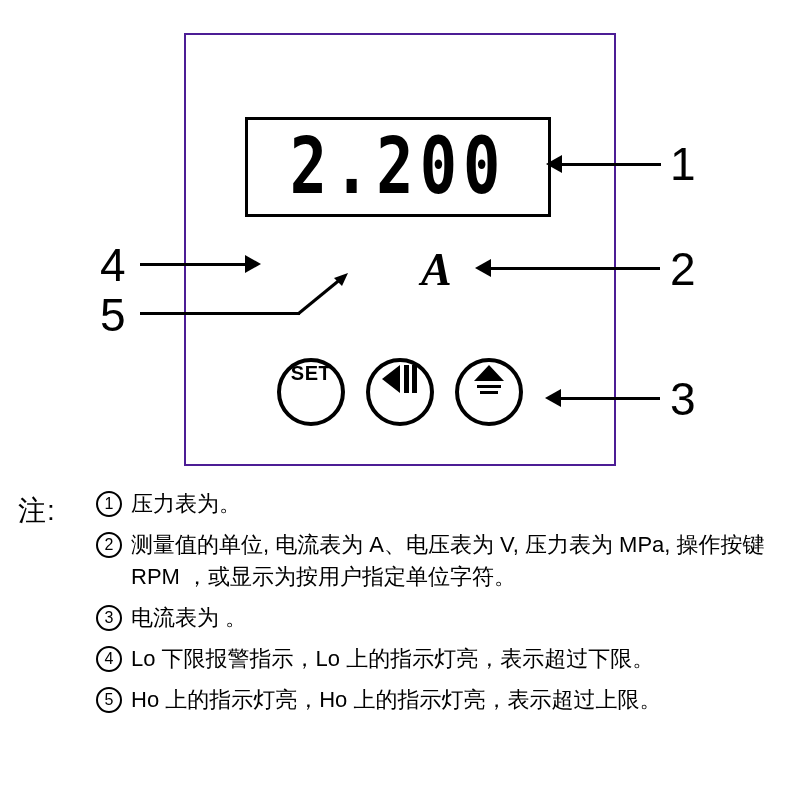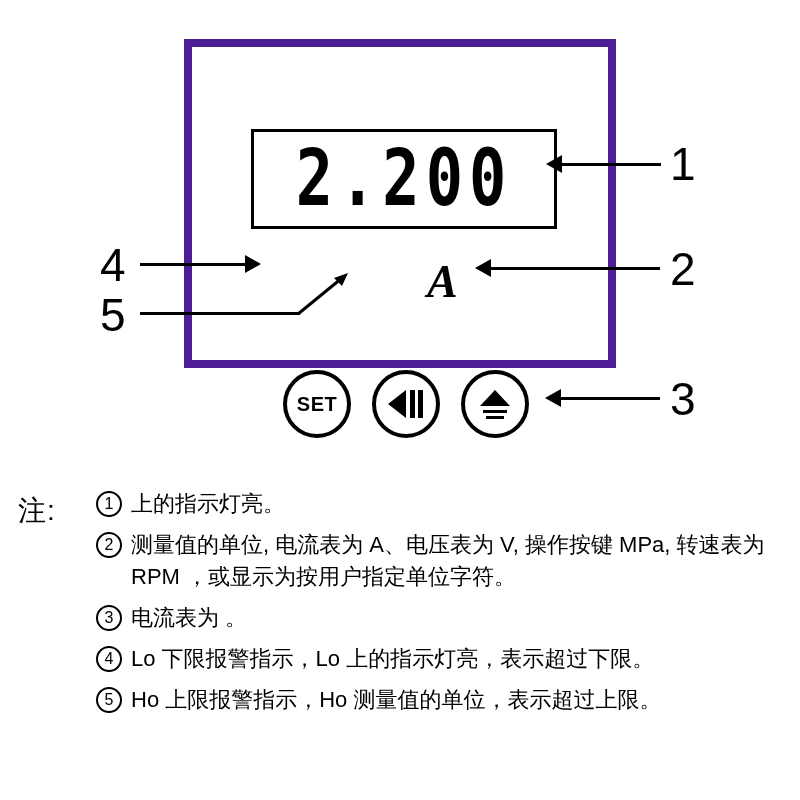--- a/index.html
+++ b/index.html
@@ -15,25 +15,24 @@
     color: #000;
     overflow: hidden;
   }
 
   
   #device-panel {
     position: absolute;
     left: 184px;
     top: 33px;
     width: 432px;
-    height: 329px;
-    border: 8px solid #4c1d95;
+    height: 433px;
+    border: 2px solid #4c1d95;
     box-sizing: border-box;
     background: #fff;
-    margin-top: 6px;
   }
 
   
   #display-window {
     position: absolute;
     left: 59px;
     top: 82px;
     width: 306px;
     height: 100px;
     border: 3px solid #000;
@@ -102,21 +101,21 @@
   .panel-button {
     position: absolute;
     top: 323px;
     width: 68px;
     height: 68px;
     border-radius: 50%;
     border: 4px solid #000;
     box-sizing: border-box;
     background: #fff;
     display: flex;
-    align-items: center;
+    align-items: flex-start;
     justify-content: center;
   }
   #btn-set { left: 91px; }
   #btn-shift { left: 180px; }
   #btn-up { left: 269px; }
 
   #btn-set span {
     font-family: "Liberation Sans", sans-serif;
     font-weight: 700;
     font-size: 20px;
@@ -267,37 +266,37 @@
   <polygon points="58,1 44,6 52,14" fill="#000"></polygon>
 </svg>
 <div class="callout-num" id="callout-5">5</div>
 
 <div id="notes">
   <div id="notes-label">注:</div>
   <div id="notes-list">
 
     <div class="note-row">
       <div class="note-marker">1</div>
-      <div class="note-text">上的指示灯亮。</div>
+      <div class="note-text">压力表为。</div>
     </div>
 
     <div class="note-row">
       <div class="note-marker">2</div>
-      <div class="note-text">测量值的单位, 电流表为 A、电压表为 V, 操作按键 MPa, 转速表为 RPM ，或显示为按用户指定单位字符。</div>
+      <div class="note-text">测量值的单位, 电流表为 A、电压表为 V, 压力表为 MPa, 操作按键 RPM ，或显示为按用户指定单位字符。</div>
     </div>
 
     <div class="note-row">
       <div class="note-marker">3</div>
       <div class="note-text">电流表为 。</div>
     </div>
 
     <div class="note-row">
       <div class="note-marker">4</div>
       <div class="note-text">Lo 下限报警指示，Lo 上的指示灯亮，表示超过下限。</div>
     </div>
 
     <div class="note-row">
       <div class="note-marker">5</div>
-      <div class="note-text">Ho 上限报警指示，Ho 测量值的单位，表示超过上限。</div>
+      <div class="note-text">Ho 上的指示灯亮，Ho 上的指示灯亮，表示超过上限。</div>
     </div>
 
   </div>
 </div>
 
 </body></html>

